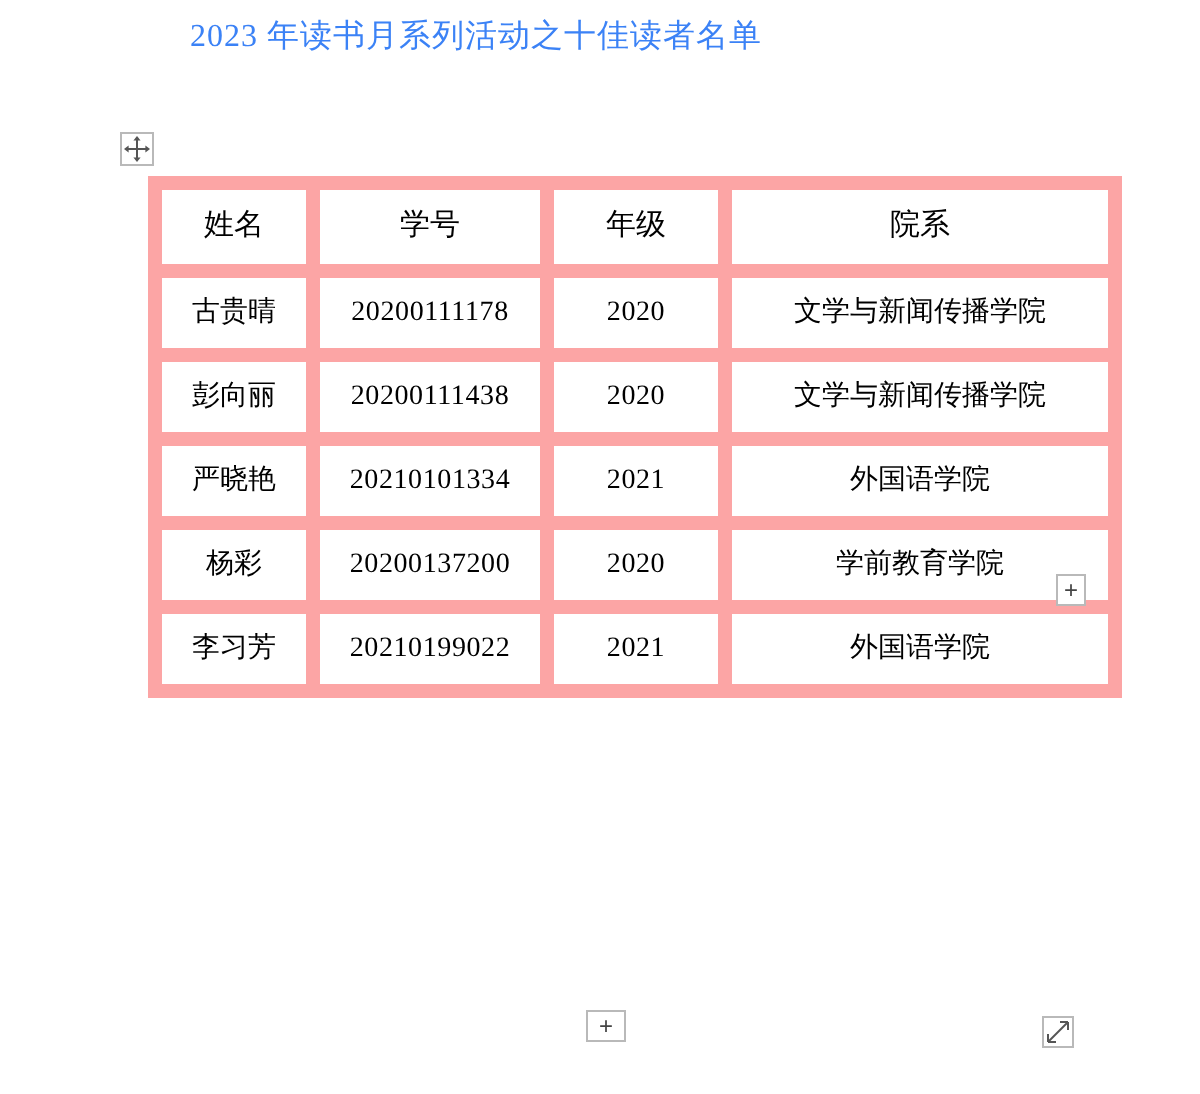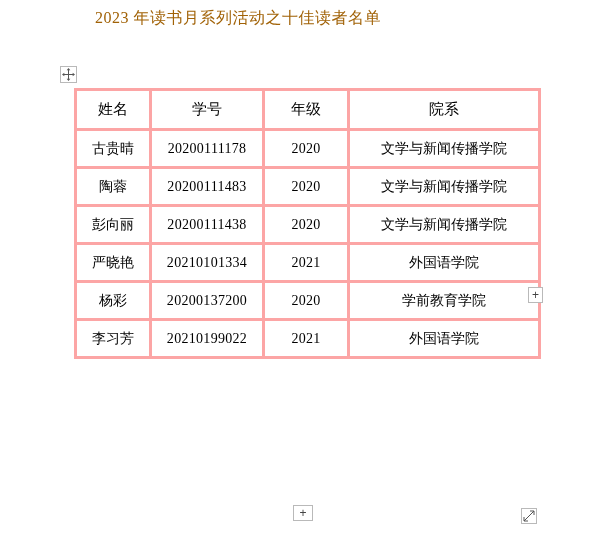--- a/index.html
+++ b/index.html
@@ -24,41 +24,41 @@
 
   .doc-title {
     position: absolute;
     top: 8px;
     left: 0;
     width: 476px;
     text-align: center;
     font-size: 16px;
     font-family: "Liberation Serif", serif;
     letter-spacing: 0.5px;
-    color: #a16207;
+    color: #3b82f6;
     white-space: nowrap;
   }
 
   
   .table-wrap {
     position: absolute;
     left: 74px;
     top: 88px;
     width: 452px;
   }
 
   table.reader-table {
     border-collapse: collapse;
     width: 452px;
     table-layout: fixed;
   }
 
   table.reader-table td,
   table.reader-table th {
-    border: 3px solid #fca5a5;
+    border: 7px solid #fca5a5;
     text-align: center;
     vertical-align: middle;
     font-size: 14px;
     font-family: "Liberation Serif", serif;
     font-weight: normal;
     padding: 0;
     height: 35px;
     line-height: 35px;
     color: #000;
   }
@@ -163,26 +163,20 @@
         </tr>
       </thead>
       <tbody>
         <tr>
           <td class="col-name">古贵晴</td>
           <td class="col-sid cell-sid">20200111178</td>
           <td class="col-grade cell-grade">2020</td>
           <td class="col-dept">文学与新闻传播学院</td>
         </tr>
         <tr>
-          <td class="col-name">陶蓉</td>
-          <td class="col-sid cell-sid">20200111483</td>
-          <td class="col-grade cell-grade">2020</td>
-          <td class="col-dept">文学与新闻传播学院</td>
-        </tr>
-        <tr>
           <td class="col-name">彭向丽</td>
           <td class="col-sid cell-sid">20200111438</td>
           <td class="col-grade cell-grade">2020</td>
           <td class="col-dept">文学与新闻传播学院</td>
         </tr>
         <tr>
           <td class="col-name">严晓艳</td>
           <td class="col-sid cell-sid">20210101334</td>
           <td class="col-grade cell-grade">2021</td>
           <td class="col-dept">外国语学院</td>

